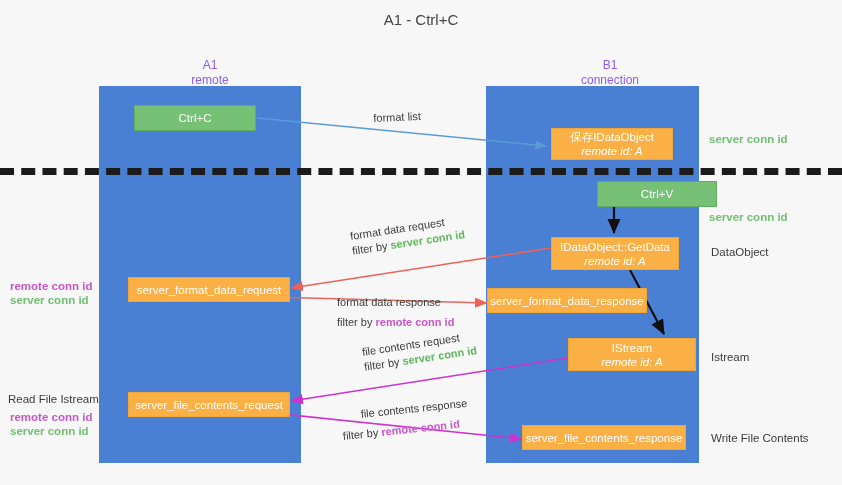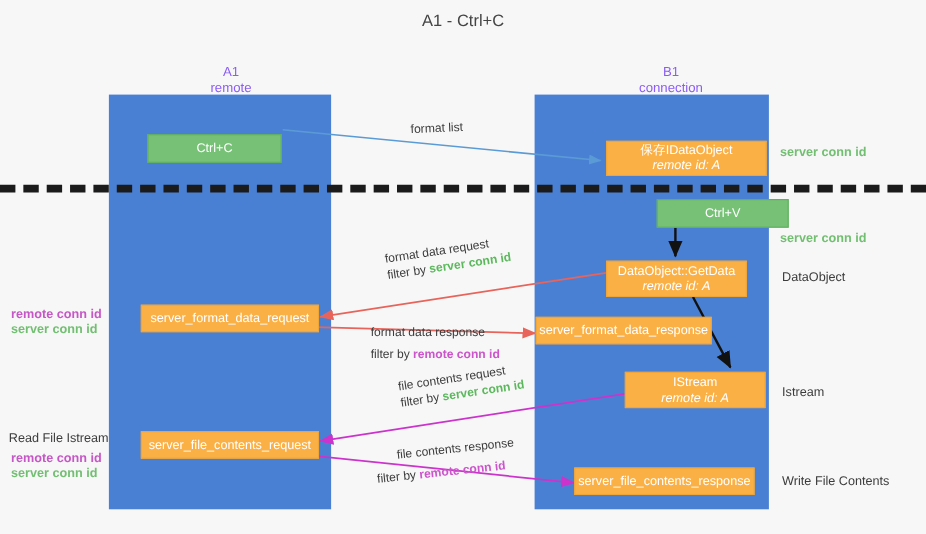--- a/index.html
+++ b/index.html
@@ -150,35 +150,35 @@
 
     <line x1="128" y1="293" x2="487" y2="303" stroke="#e8645a" stroke-width="1.6" marker-end="url(#ah-red)"></line>
 
     <line x1="568" y1="358" x2="291" y2="401" stroke="#cc33cc" stroke-width="1.6" marker-end="url(#ah-magenta)"></line>
 
     <line x1="128" y1="398" x2="522" y2="439" stroke="#cc33cc" stroke-width="1.6" marker-end="url(#ah-magenta)"></line>
   </svg>
 
   <div class="abs" id="divider"></div>
 
-  <div class="abs node green" style="left:134px; top:122px; width:122px; height:26px;">
+  <div class="abs node green" style="left:134px; top:105px; width:122px; height:26px;">
     <span>Ctrl+C</span>
   </div>
 
-  <div class="abs node orange" style="left:551px; top:128px; width:146px; height:32px;">
+  <div class="abs node orange" style="left:551px; top:128px; width:122px; height:32px;">
     <span>保存IDataObject</span>
     <span class="l2">remote id: A</span>
   </div>
 
   <div class="abs node green" style="left:553px; top:181px; width:120px; height:26px;margin-left:44px;">
     <span>Ctrl+V</span>
   </div>
 
   <div class="abs node orange" style="left:551px; top:237px; width:128px; height:33px;">
-    <span>DataObject::GetData</span>
+    <span>IDataObject::GetData</span>
     <span class="l2">remote id: A</span>
   </div>
 
   <div class="abs node orange" style="left:568px; top:338px; width:128px; height:33px;">
     <span>IStream</span>
     <span class="l2">remote id: A</span>
   </div>
 
   <div class="abs node orange" style="left:128px; top:277px; width:162px; height:25px;">
     <span>server_format_data_request</span>

